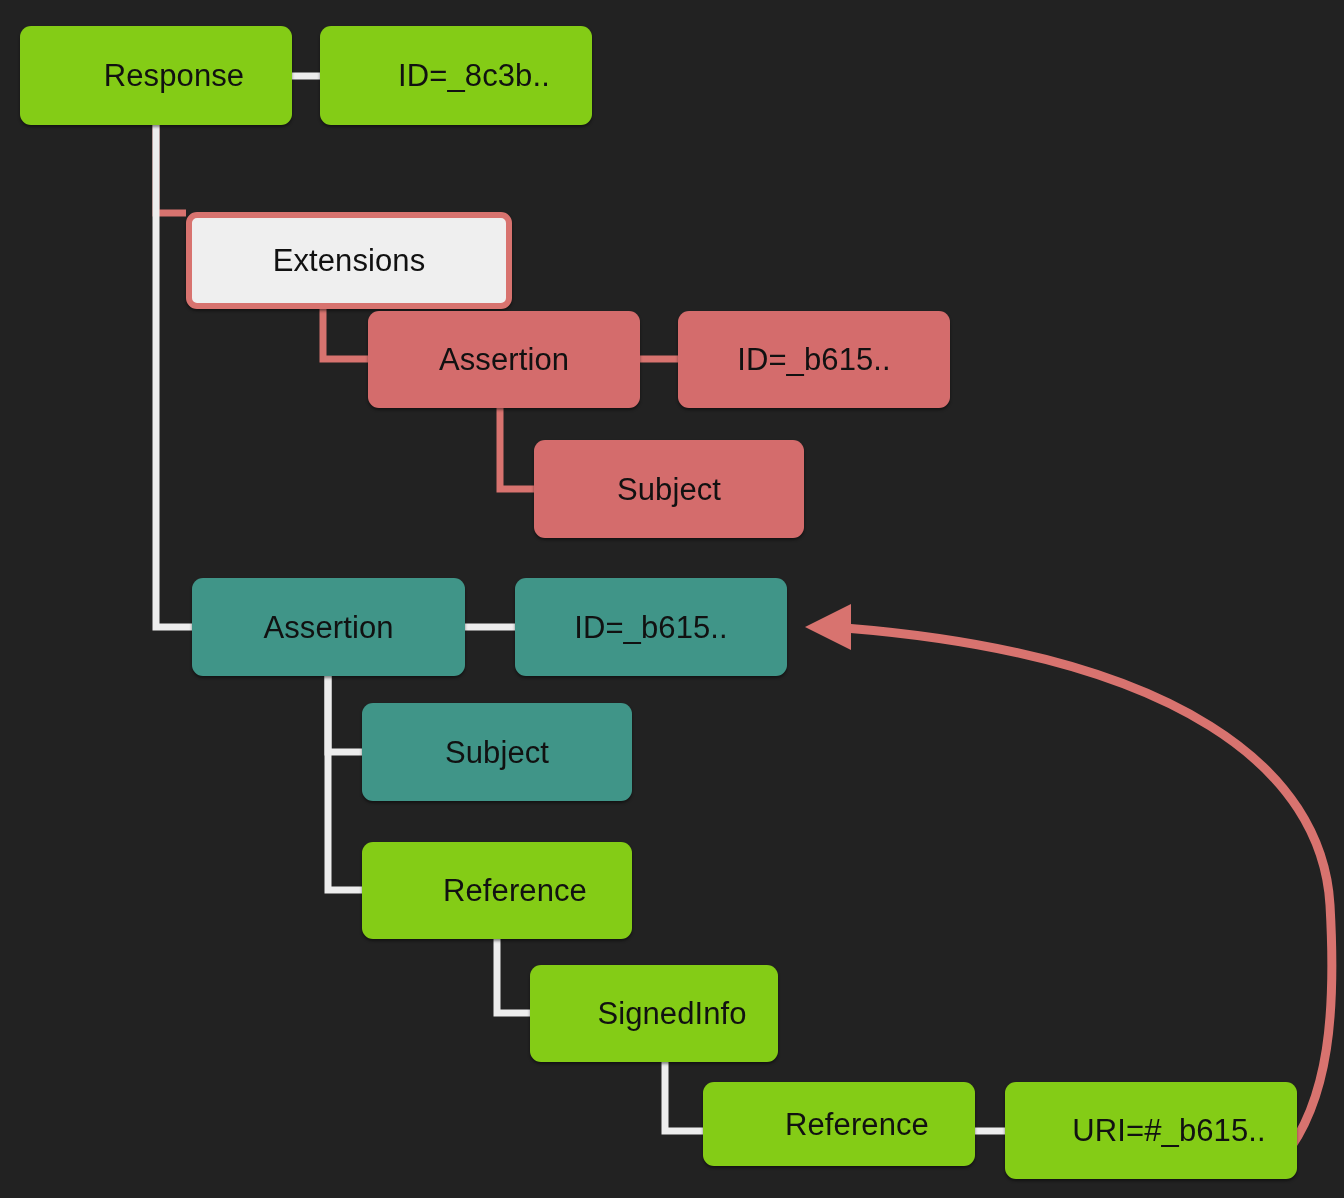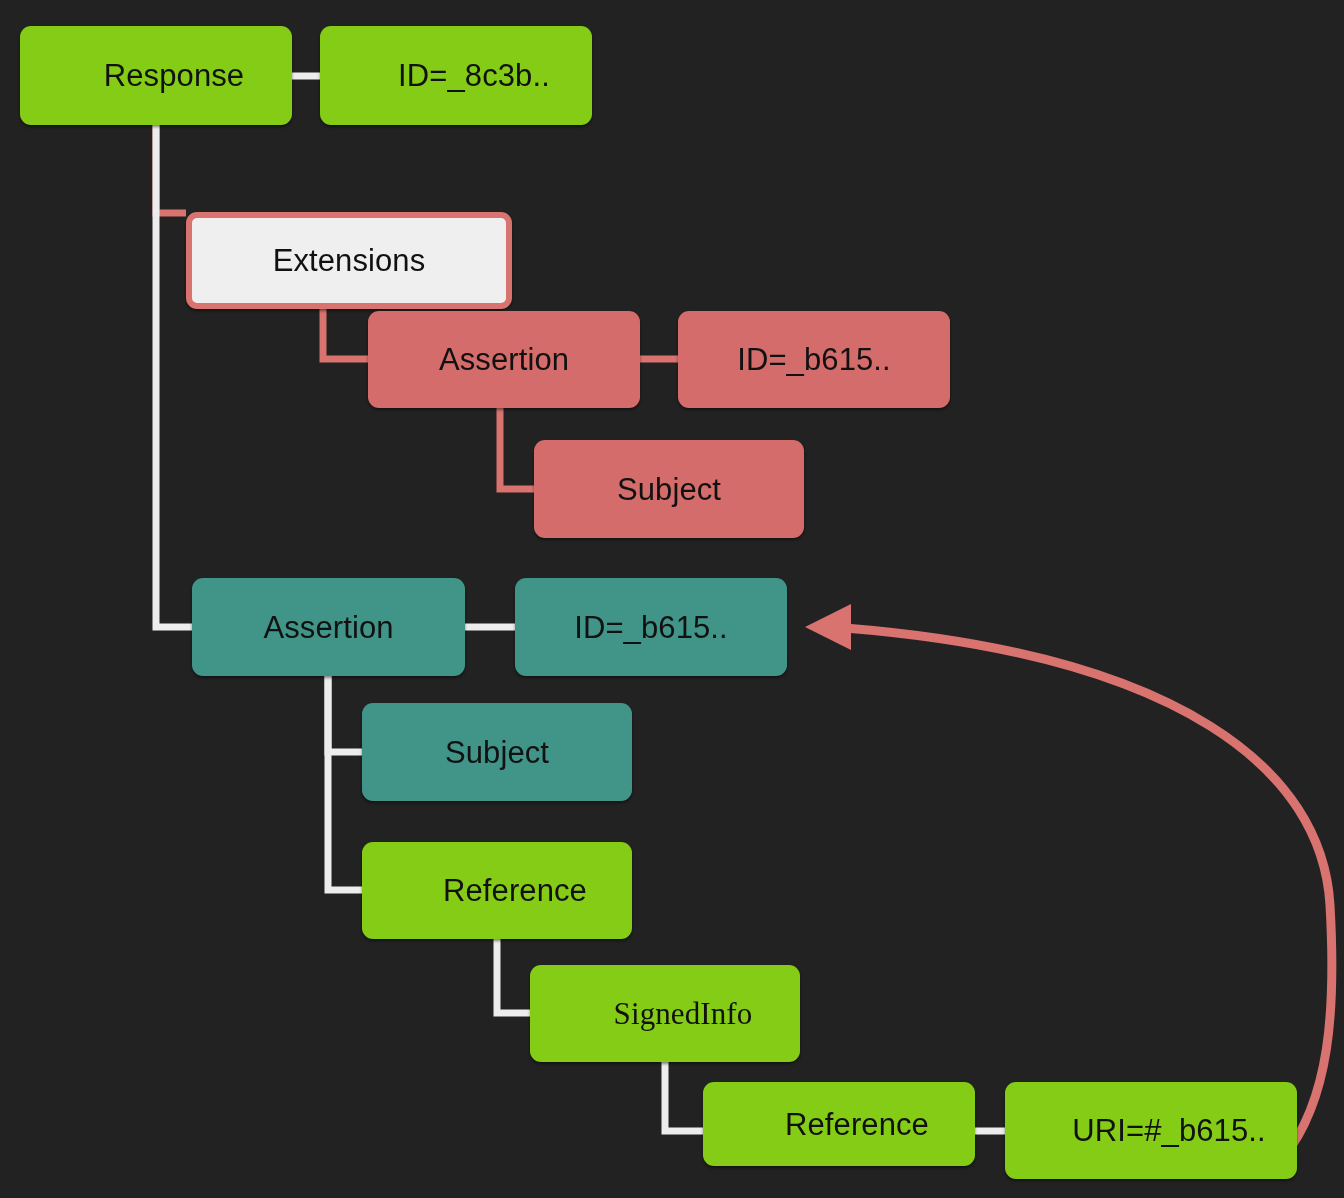--- a/index.html
+++ b/index.html
@@ -119,21 +119,21 @@
   </div>
 
   <div class="node n-teal" style="left:362px; top:703px; width:270px; height:98px;">
     <span>Subject</span>
   </div>
 
   <div class="node n-blue" style="left:362px; top:842px; width:270px; height:97px;">
     <span>Reference</span>
   </div>
 
-  <div class="node n-blue" style="left:530px; top:965px; width:270px; height:97px;font-family:Liberation Serif, serif;">
+  <div class="node n-blue" style="left:530px; top:965px; width:248px; height:97px;">
     <span>SignedInfo</span>
   </div>
 
   <div class="node n-blue" style="left:703px; top:1082px; width:272px; height:84px;">
     <span>Reference</span>
   </div>
 
   <div class="node n-blue" style="left:1005px; top:1082px; width:292px; height:97px;">
     <span>URI=#_b615..</span>
   </div>

